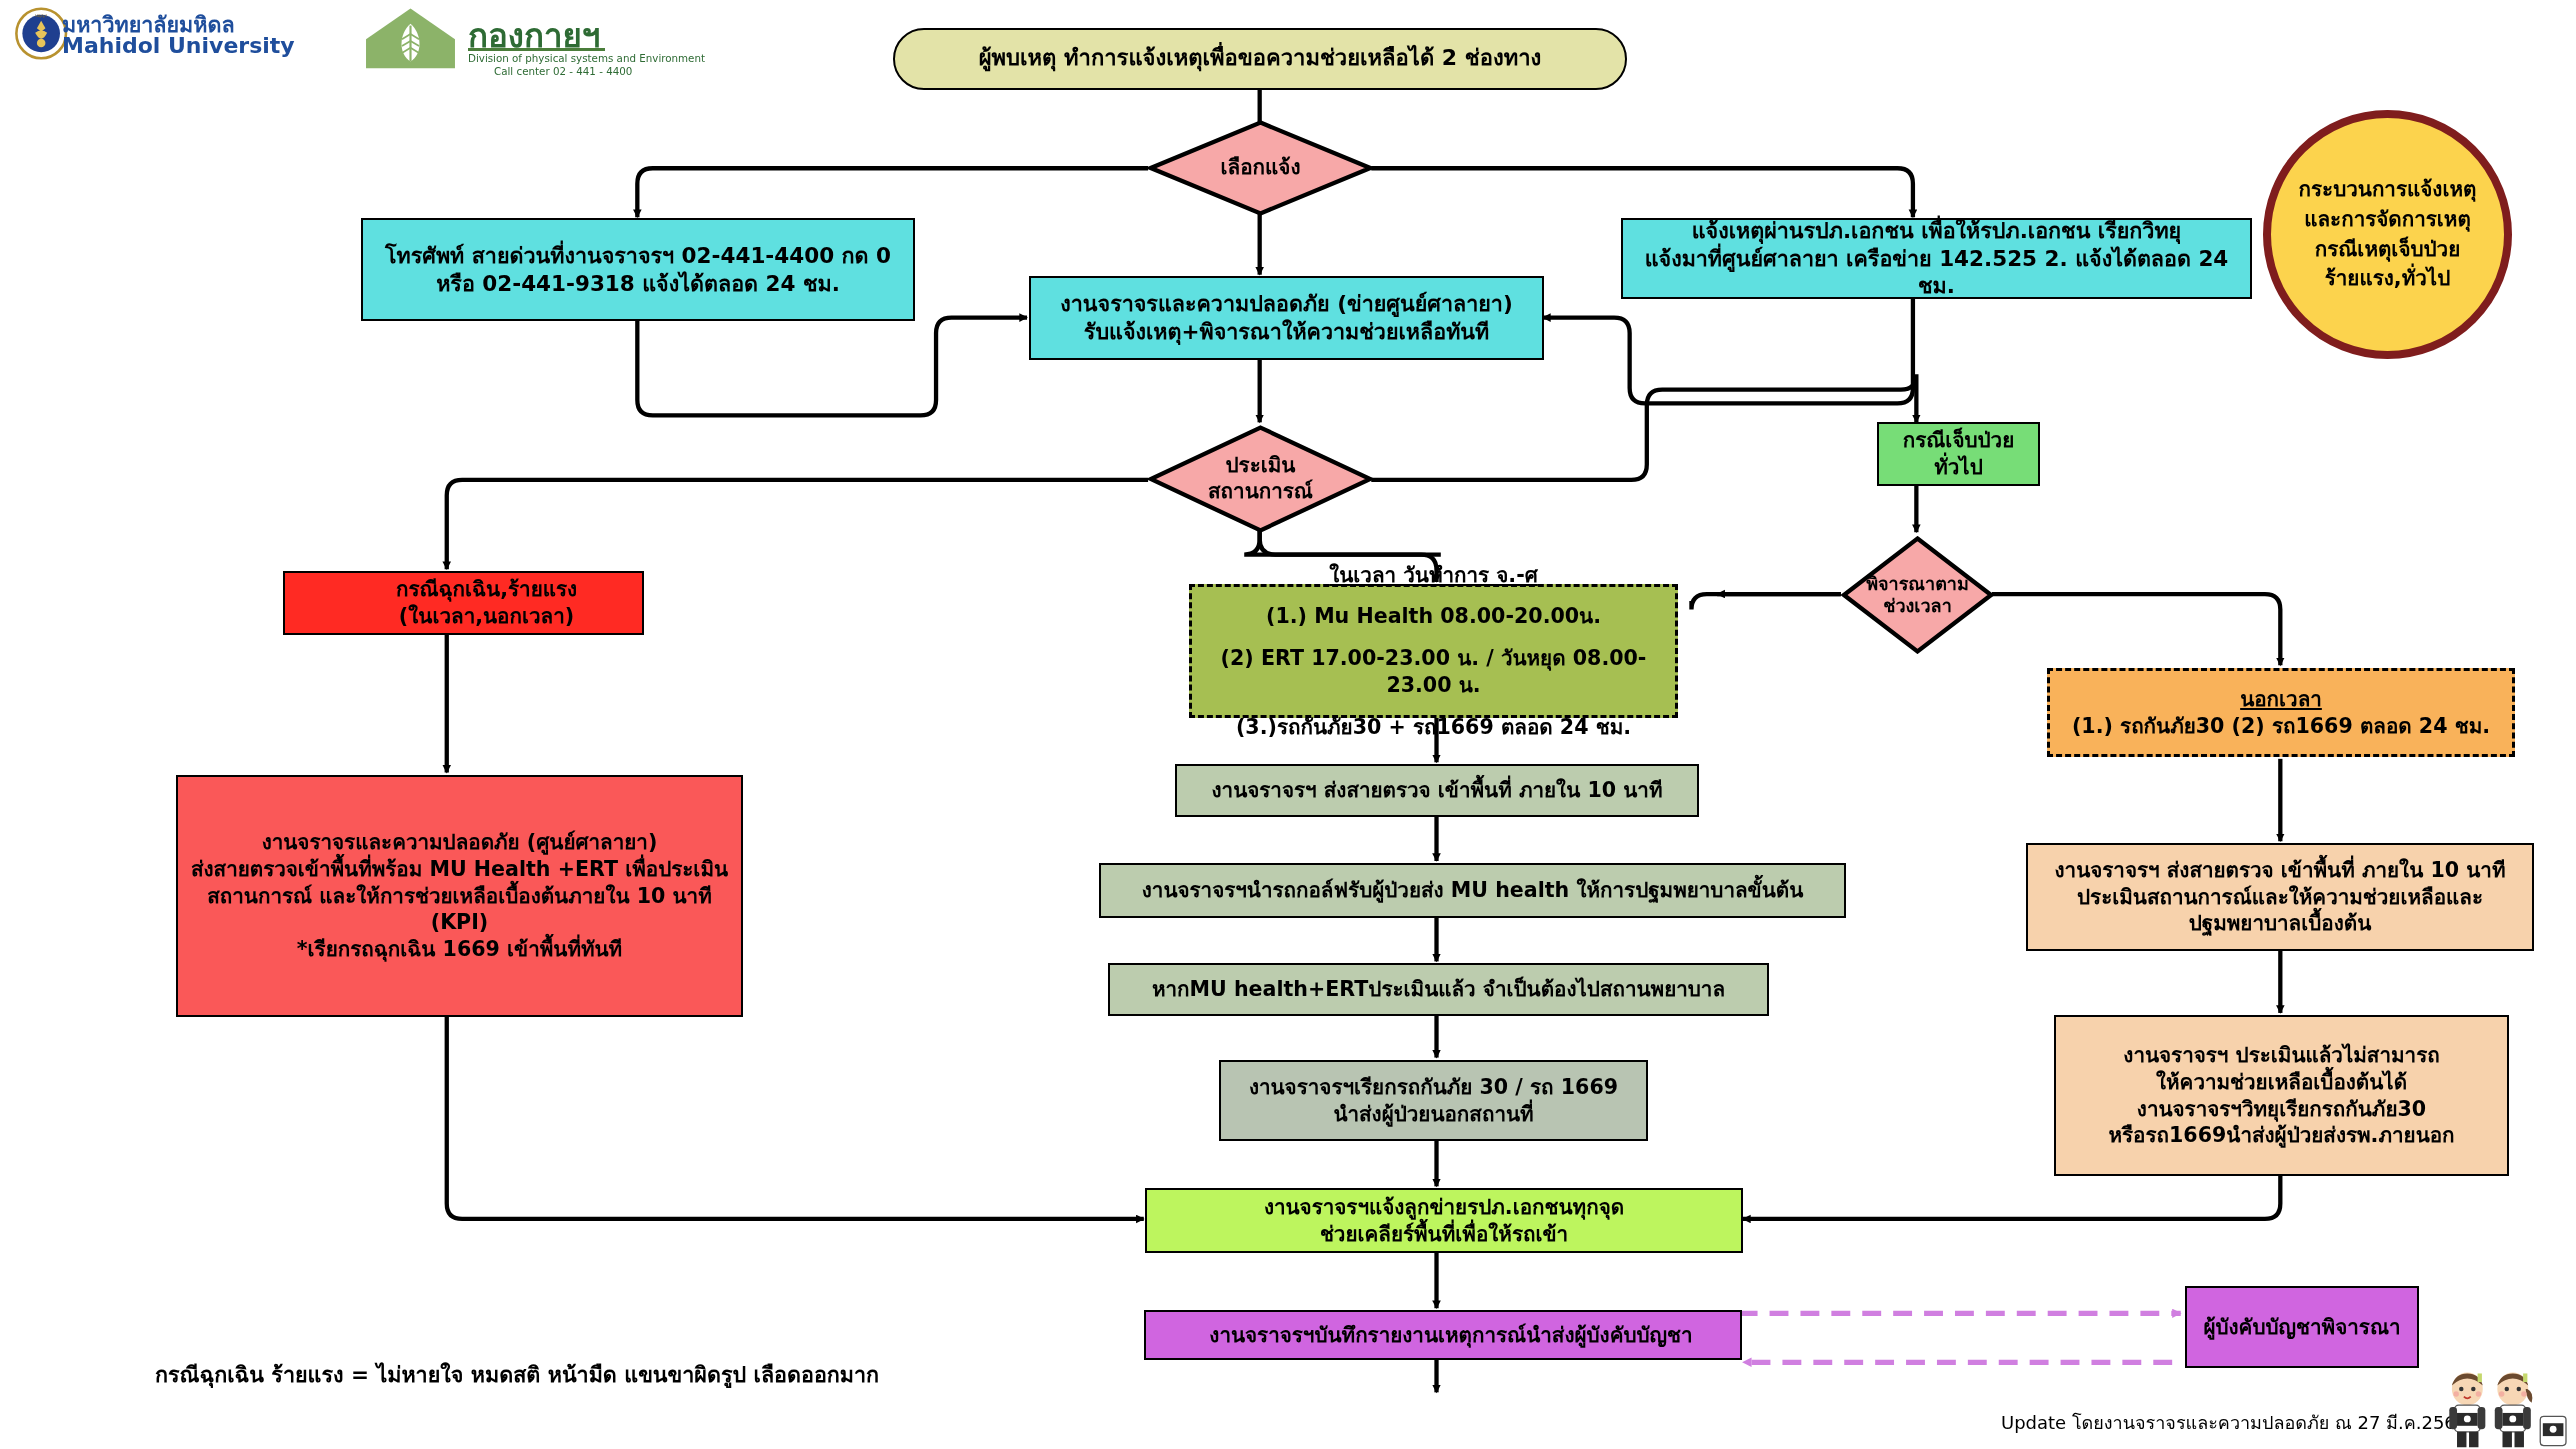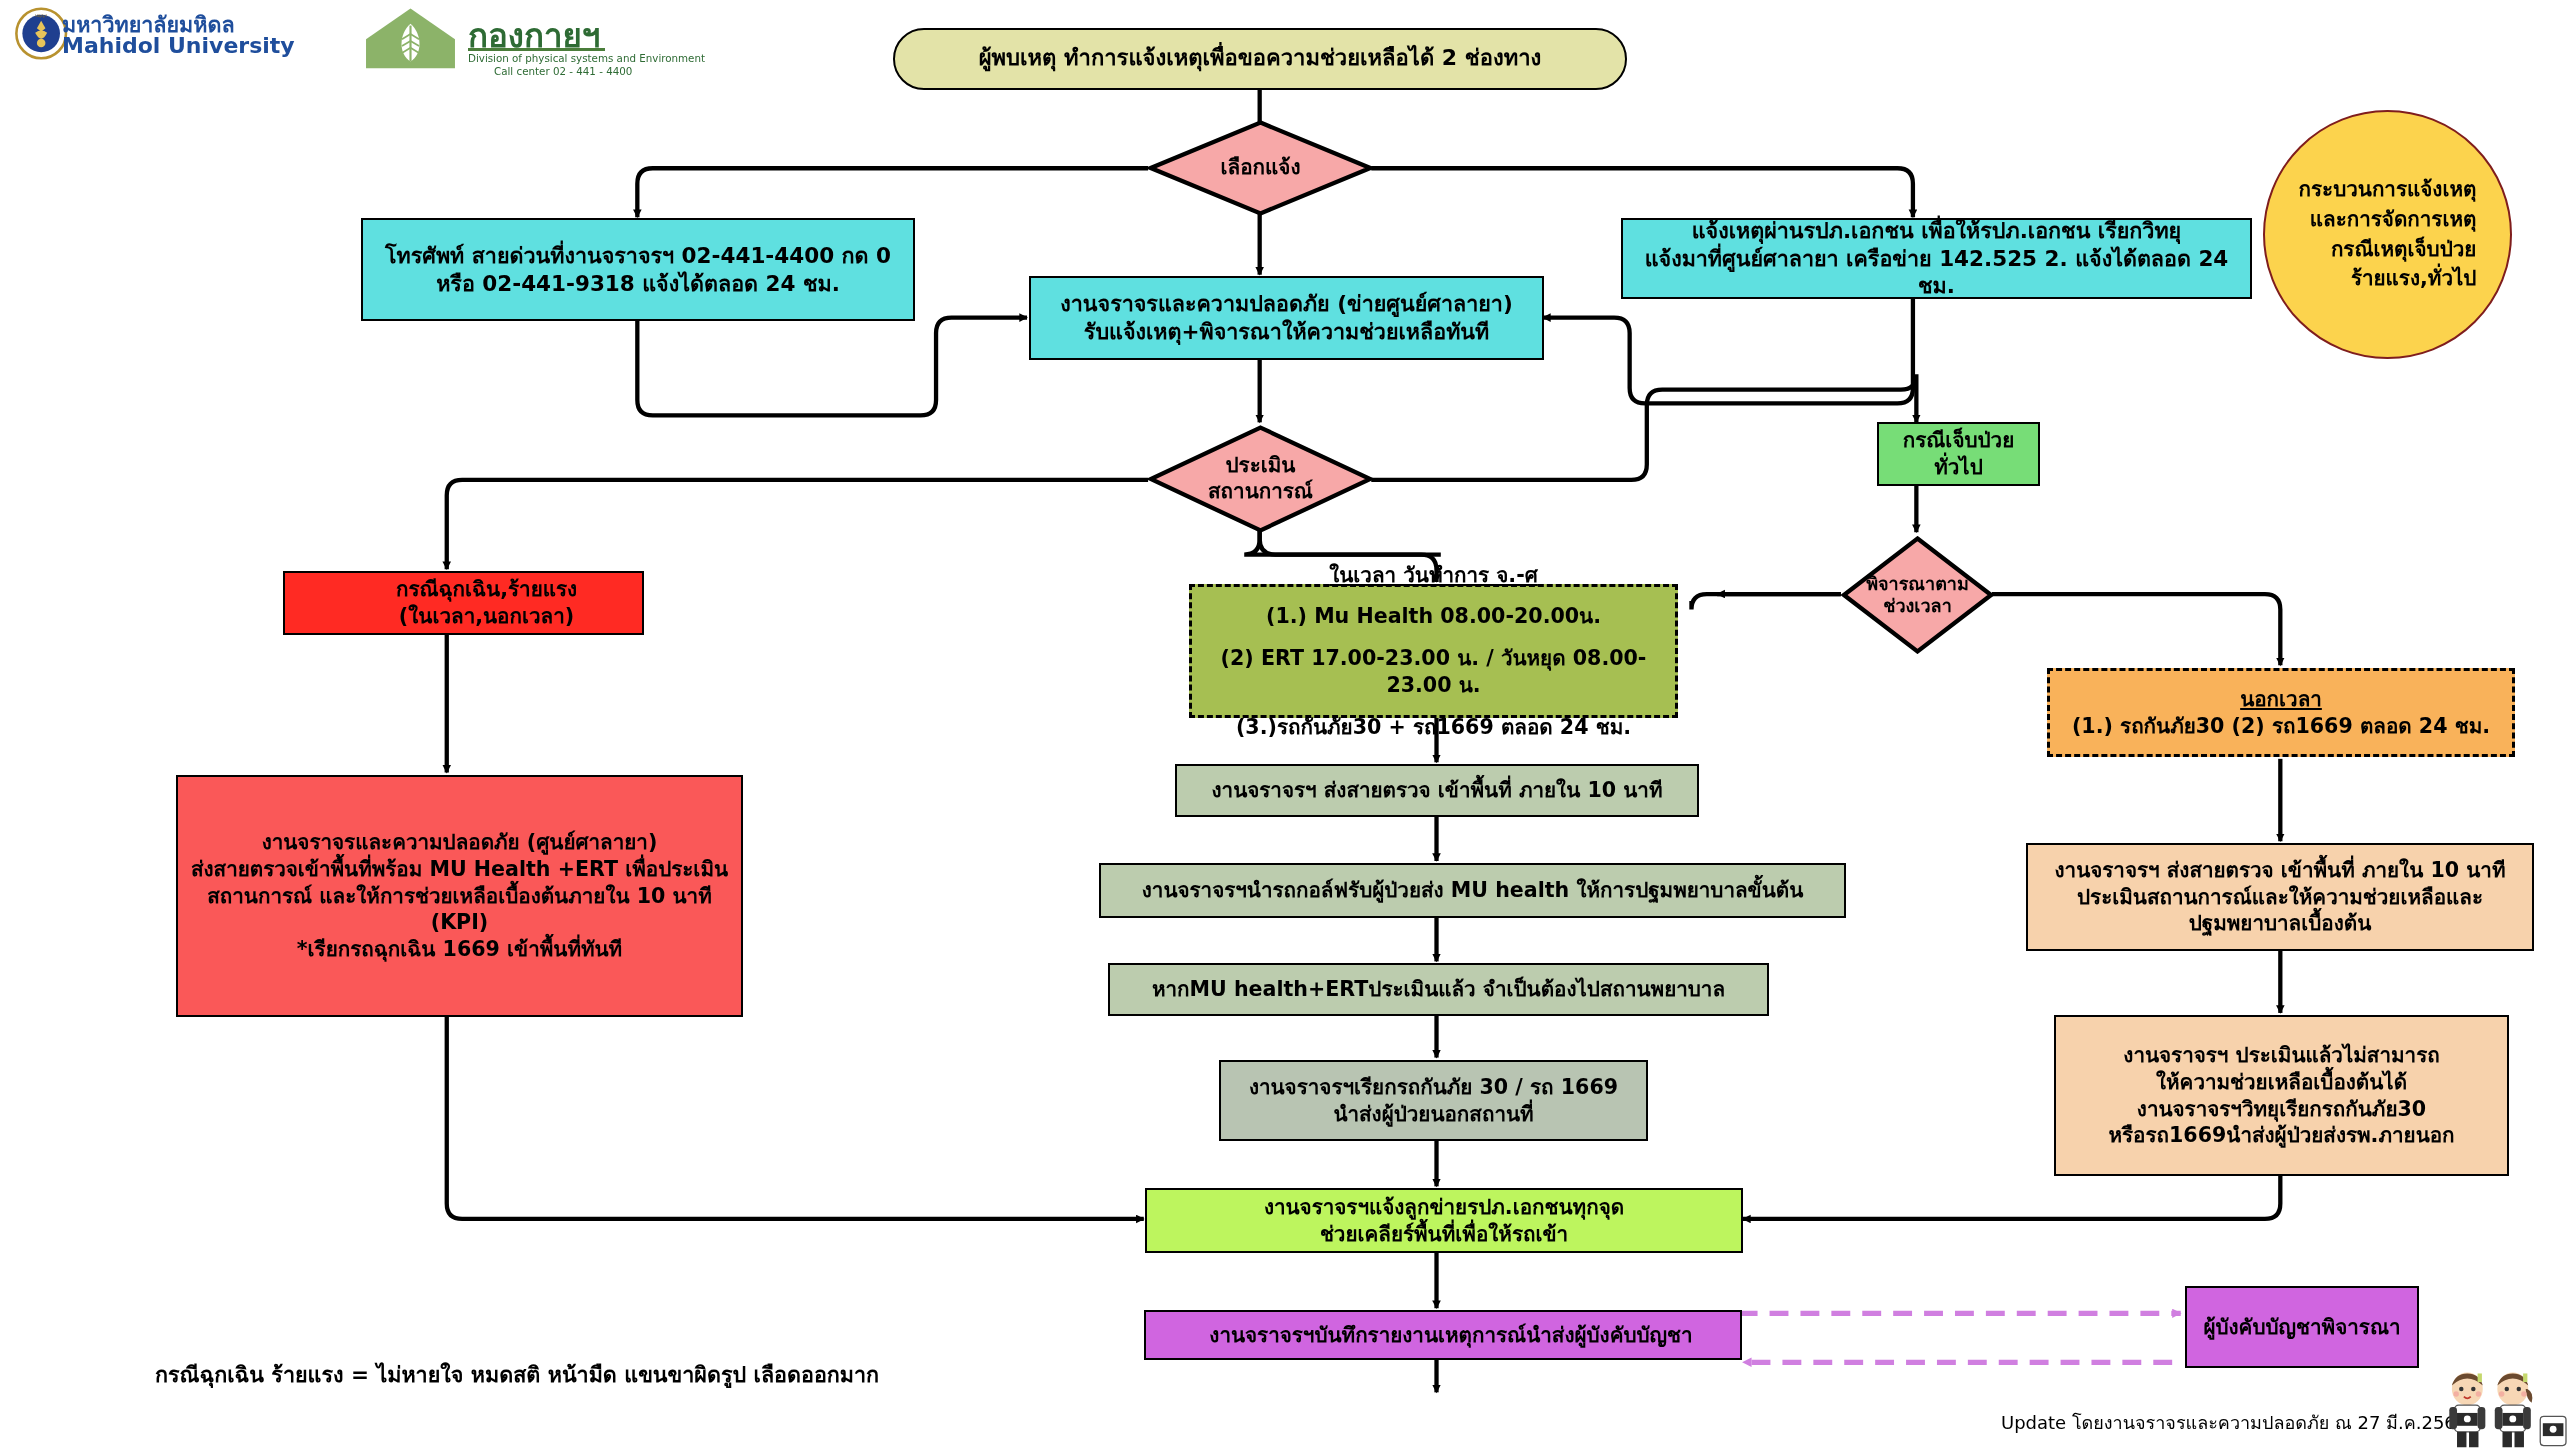--- a/index.html
+++ b/index.html
@@ -6,21 +6,21 @@
   body{width:2576px;height:1449px;position:relative;overflow:hidden;
        font-family:"DejaVu Sans","Liberation Sans",sans-serif;}
   #stage{position:absolute;left:0;top:0;width:2576px;height:1449px;}
   .node{position:absolute;box-sizing:border-box;display:flex;align-items:center;
         justify-content:center;text-align:center;color:#000;line-height:1.30;
         font-weight:700;}
   .node .txt{display:block;padding:1.7px 6.9px;}
   .rect{border:2.6px solid #000;}
   .dashed{border:3.4px dashed #000;}
   .terminator{border:2.6px solid #000;border-radius:858px;}
-  .circlebig{border:2px solid #7f1d1d;border-radius:50%;text-align:right;}
+  .circlebig{border:8px solid #7f1d1d;border-radius:50%;}
   .diamond-wrap{position:absolute;}
   .diamond-wrap svg{position:absolute;left:0;top:0;}
   .diamond-label{position:absolute;left:0;top:0;width:100%;height:100%;
        display:flex;align-items:center;justify-content:center;text-align:center;
        font-weight:700;color:#000;line-height:1.25;}
   #wires{position:absolute;left:0;top:0;width:2576px;height:1449px;
          pointer-events:none;}
   .logo-mu{position:absolute;}
   .logo-text{position:absolute;color:#1f4e9c;font-weight:700;}
   .kb-house{position:absolute;}

